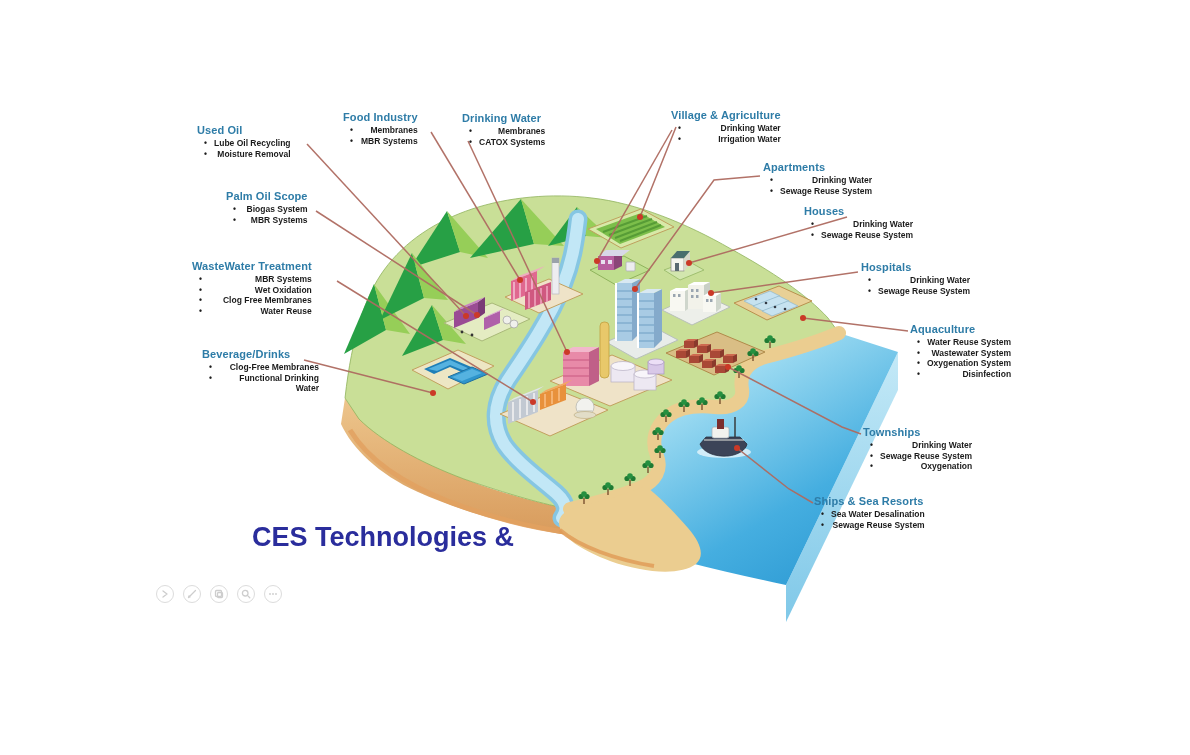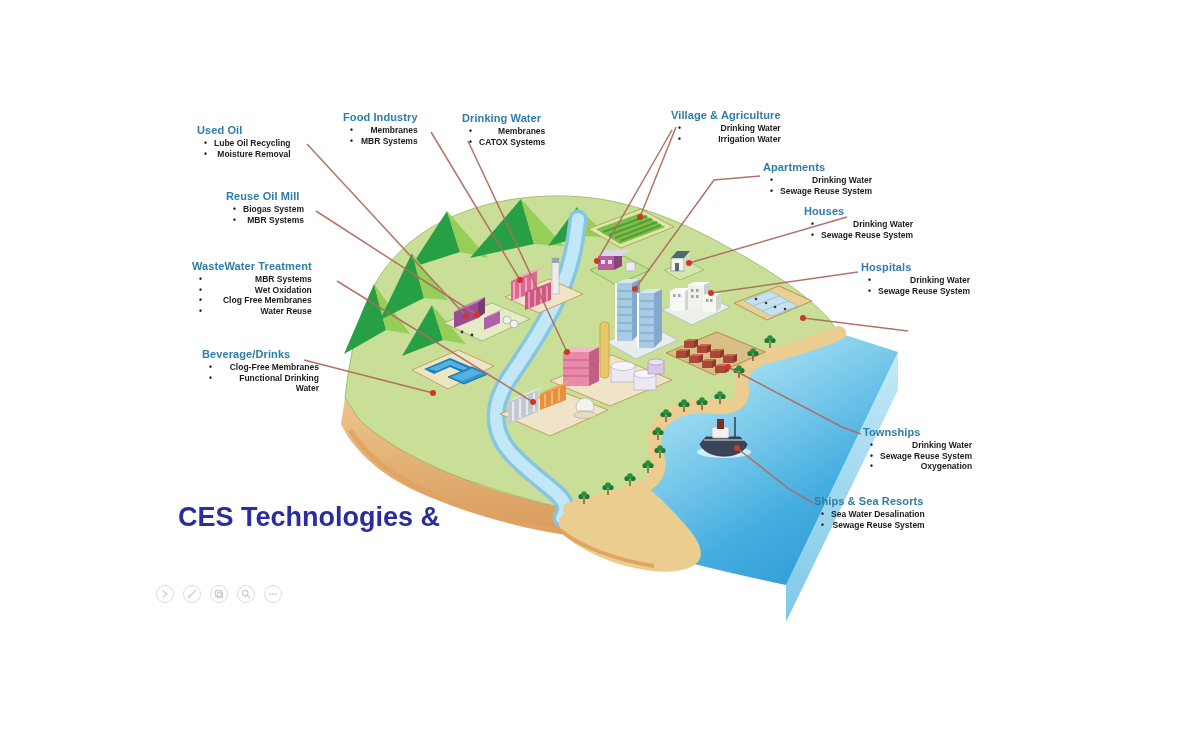--- a/index.html
+++ b/index.html
@@ -7,21 +7,21 @@
          font-family:"Liberation Sans",sans-serif;}
   .scene{position:absolute;left:0;top:0;width:1190px;height:755px;}
   .callout{position:absolute;color:#1b1b1b;}
   .c-title{font-size:11px;font-weight:700;color:#2e7ca7;
            white-space:nowrap;letter-spacing:.1px;}
   .c-list{margin:2px 0 0 4px;padding:0;list-style:none;text-align:right;}
   .c-list li{position:relative;padding-left:13px;font-size:8.5px;font-weight:700;
              line-height:10.5px;white-space:nowrap;color:#1b1b1b;}
   .c-list li::before{content:"\2022";position:absolute;left:3px;top:0;}
   .callout.wrap .c-list li{white-space:normal;width:100px;}
-  .main-title{position:absolute;left:178px;top:503px;width:336px;text-align:left;
+  .main-title{position:absolute;left:178px;top:523px;width:336px;text-align:right;
               font-size:27px;line-height:29px;font-weight:700;color:#2a2d9c;}
   .toolbar{position:absolute;left:156px;top:585px;display:flex;gap:9px;}
   .tb{width:18px;height:18px;border-radius:50%;border:1.2px solid #dcdcdc;background:#fff;
       display:flex;align-items:center;justify-content:center;padding:0;cursor:pointer;}
   .tb svg{stroke:#cdcdcd;fill:none;stroke-width:1.3;stroke-linecap:round;stroke-linejoin:round;}
   .tb svg .fdot{fill:#cdcdcd;stroke:none;}
 </style>
 </head>
 <body>
 
@@ -423,21 +423,21 @@
 
   <div class="callout" style="left:861px;top:261px">
     <div class="c-title">Hospitals</div>
     <ul class="c-list">
       <li>Drinking Water</li>
       <li>Sewage Reuse System</li>
     </ul>
   </div>
 
   <div class="callout" style="left:226px;top:190px">
-    <div class="c-title">Reuse Oil Mill</div>
+    <div class="c-title">Palm Oil Scope</div>
     <ul class="c-list">
       <li>Biogas System</li>
       <li>MBR Systems</li>
     </ul>
   </div>
 
   <div class="callout" style="left:192px;top:260px">
     <div class="c-title">WasteWater Treatment</div>
     <ul class="c-list">
       <li>MBR Systems</li>
@@ -448,20 +448,29 @@
   </div>
 
   <div class="callout wrap" style="left:202px;top:348px">
     <div class="c-title">Beverage/Drinks</div>
     <ul class="c-list">
       <li>Clog-Free Membranes</li>
       <li>Functional Drinking Water</li>
     </ul>
   </div>
 
+  <div class="callout" style="left:910px;top:323px">
+    <div class="c-title">Aquaculture</div>
+    <ul class="c-list">
+      <li>Water Reuse System</li>
+      <li>Wastewater System</li>
+      <li>Oxygenation System</li>
+      <li>Disinfection</li>
+    </ul>
+  </div>
 
   <div class="callout" style="left:863px;top:426px">
     <div class="c-title">Townships</div>
     <ul class="c-list">
       <li>Drinking Water</li>
       <li>Sewage Reuse System</li>
       <li>Oxygenation</li>
     </ul>
   </div>
 

